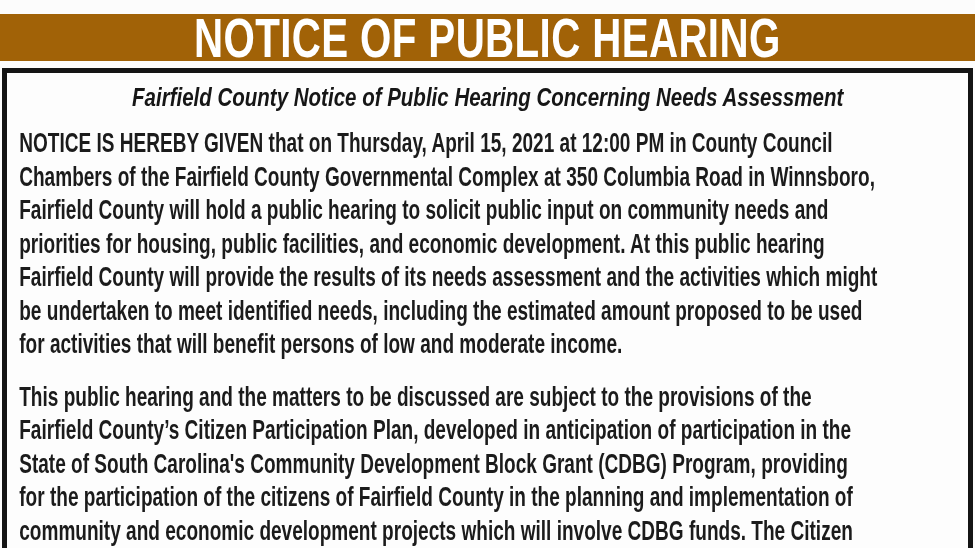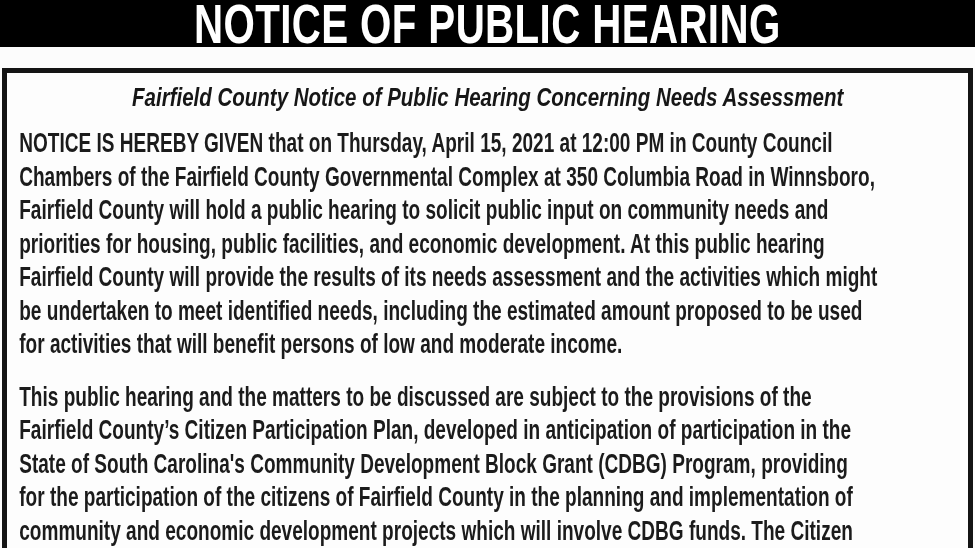--- a/index.html
+++ b/index.html
@@ -13,24 +13,24 @@
     height: 548px;
     overflow: hidden;
     background: #fcfcfc;
     font-family: "Liberation Sans", sans-serif;
     color: #1c1c1c;
   }
   
   .banner {
     position: absolute;
     left: 0;
-    top: 0;
+    top: 14px;
     width: 975px;
     height: 47px;
-    background: #000000;
+    background: #a16207;
     display: flex;
     align-items: center;
     justify-content: center;
   }
   .banner-title {
     color: #ffffff;
     font-weight: bold;
     font-size: 56px;
     line-height: 62px;
     white-space: nowrap;

